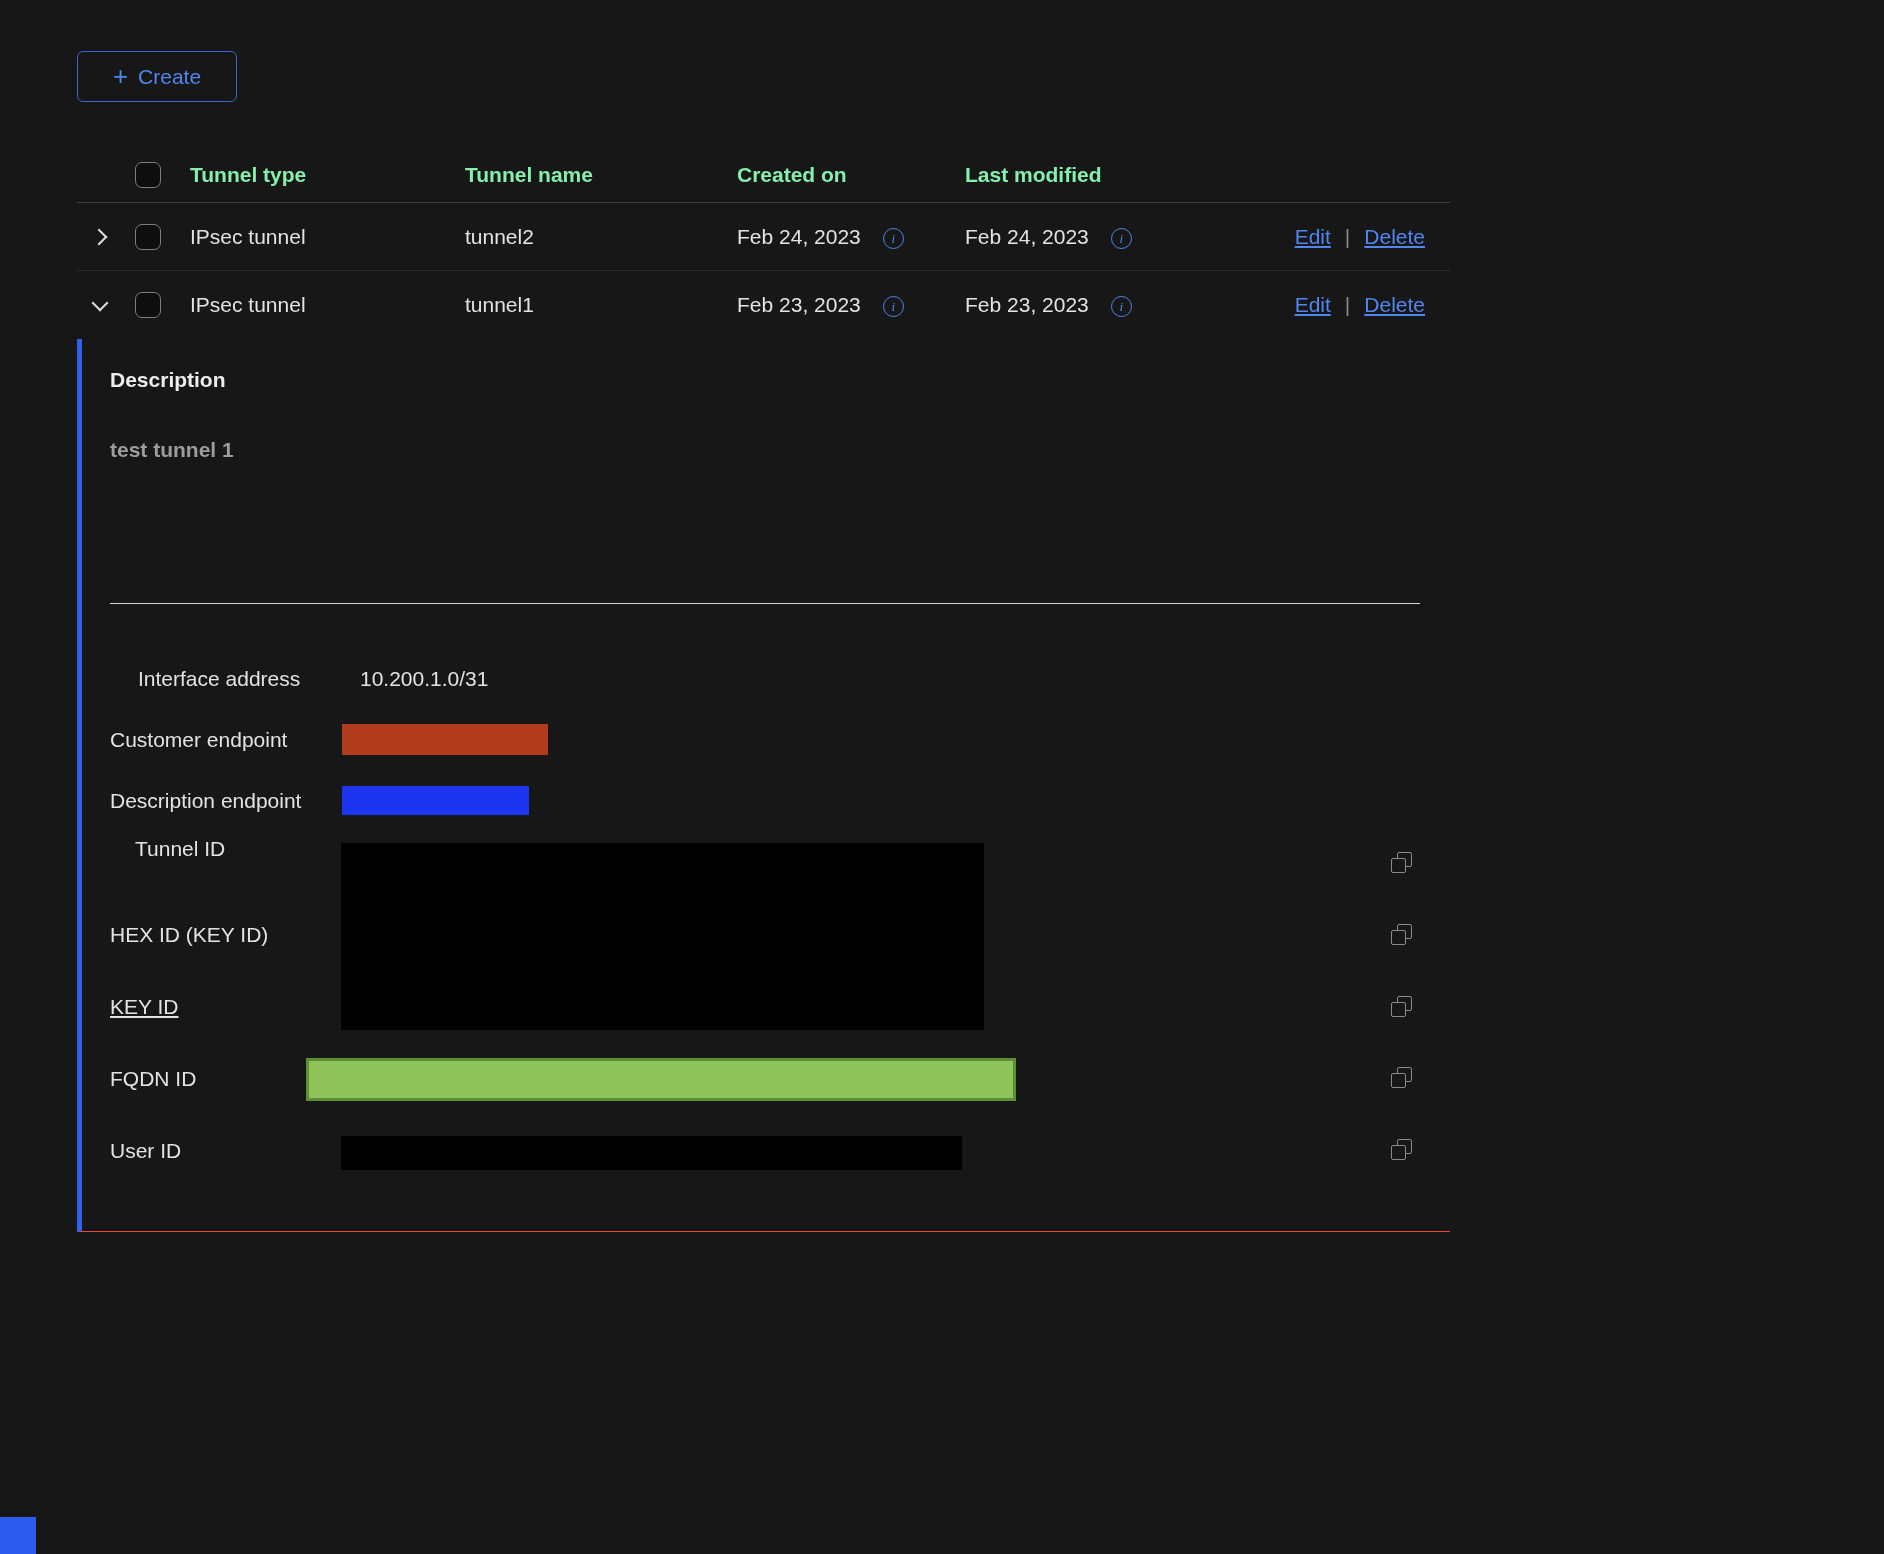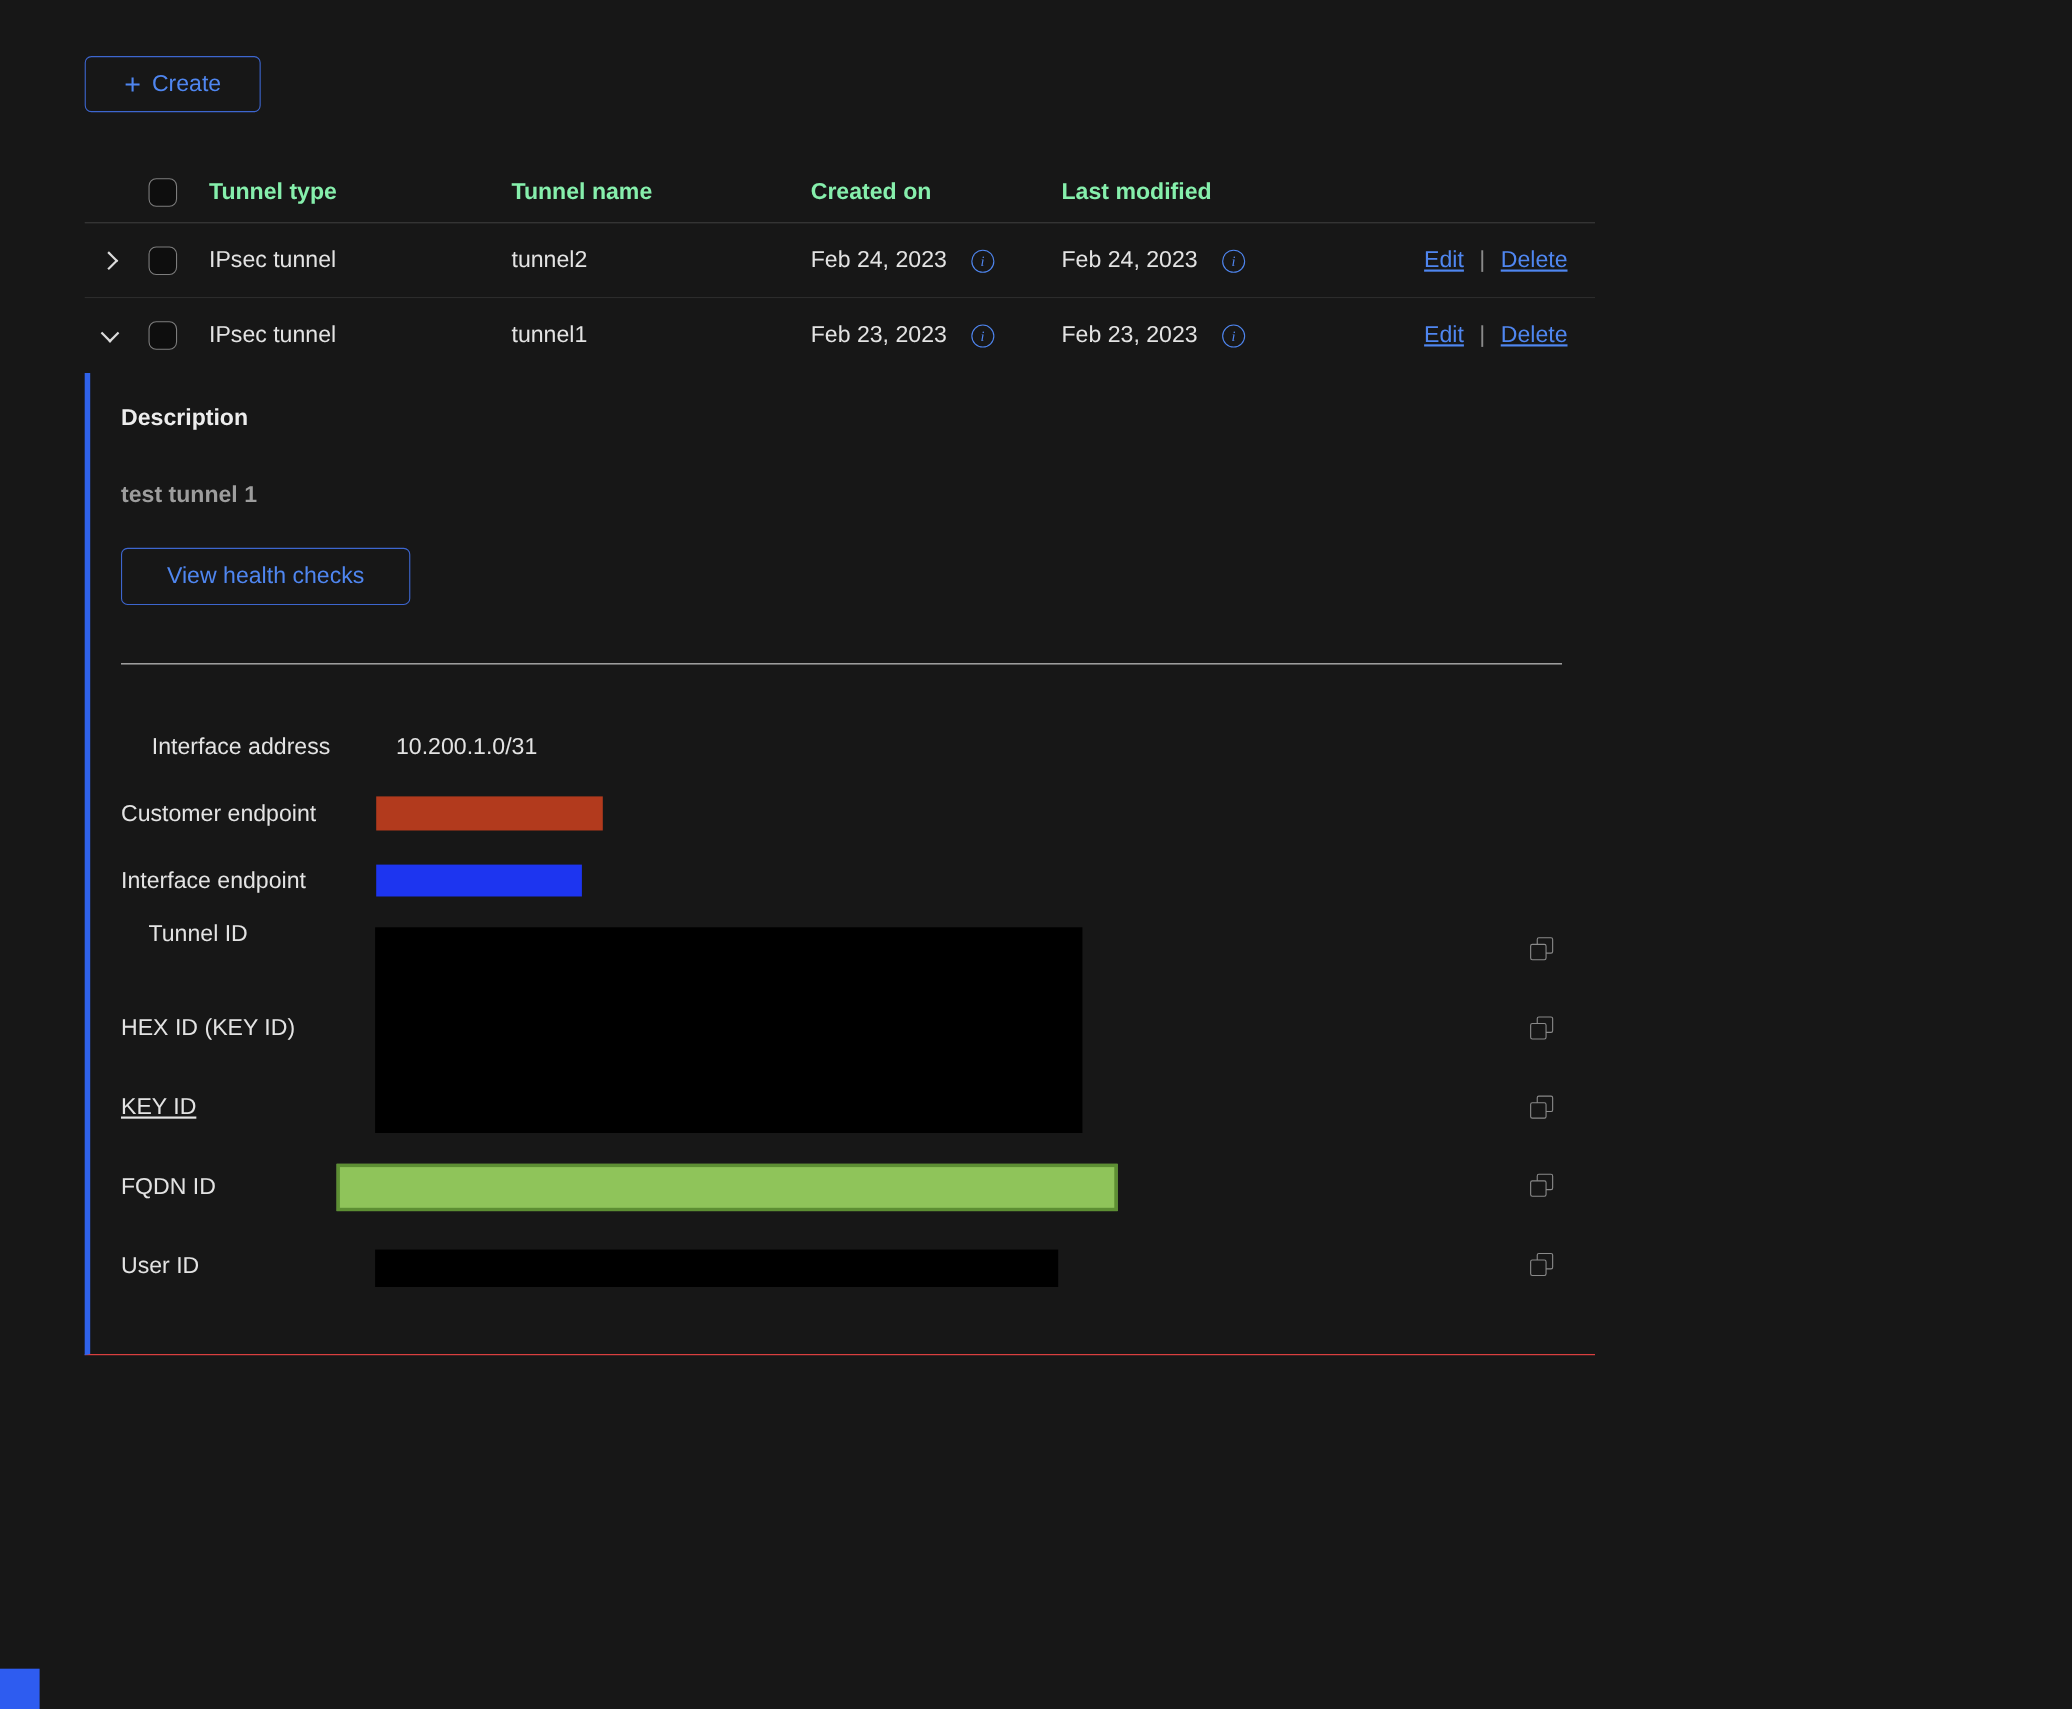--- a/index.html
+++ b/index.html
@@ -151,31 +151,30 @@
   </span>
   <span class="actions">
     <a class="link">Edit</a><span class="sep">|</span><a class="link">Delete</a>
   </span>
 </div>
 
 <div class="panel">
   <span class="label heading" style="top:27px;">Description</span>
   <span class="label muted" style="top:97px;font-weight:bold;">test tunnel 1</span>
 
-  <button class="health-btn">View health checks</button>
 
   <div class="divider"></div>
 
   <span class="label" style="top:326px;margin-left:28px;">Interface address</span>
   <span class="value" style="left:278px; top:326px;">10.200.1.0/31</span>
 
   <span class="label" style="top:387px;">Customer endpoint</span>
   <span class="redact red"></span>
 
-  <span class="label" style="top:448px;">Interface endpoint</span>
+  <span class="label" style="top:448px;">Description endpoint</span>
   <span class="redact blue"></span>
 
   <span class="label" style="top:496px;margin-left:25px;">Tunnel ID</span>
   <span class="label" style="top:582px;">HEX ID (KEY ID)</span>
   <span class="label" style="top:654px;text-decoration:underline;">KEY ID</span>
   <span class="redact black-big"></span>
 
   <span class="label" style="top:726px;">FQDN ID</span>
   <span class="redact green"></span>
 

